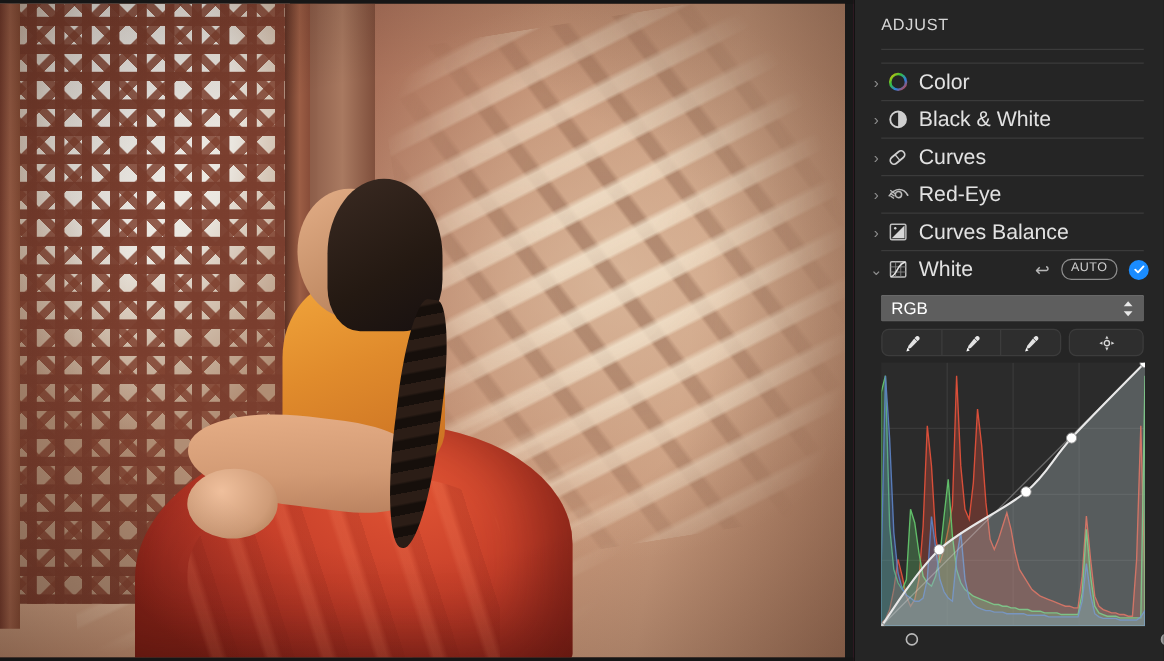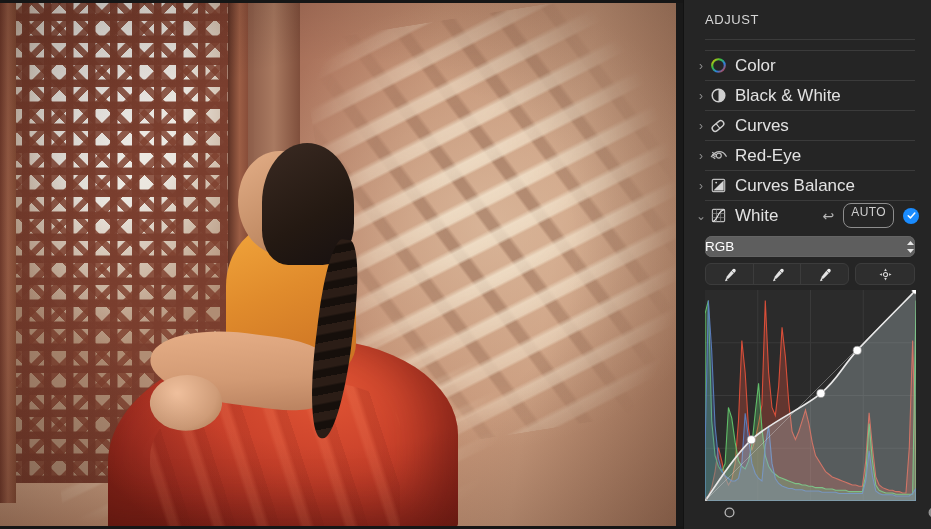--- a/index.html
+++ b/index.html
@@ -232,41 +232,41 @@
     display: flex; align-items: center; gap: 9px;
   }
   .reset-btn {
     color: #b6b6b6; font-size: 14px; line-height: 1;
     cursor: default;
   }
   .auto-btn {
     border: 1px solid #8d8d8d;
     border-radius: 8px;
     color: #cfcfcf;
-    font-size: 12px;
+    font-size: 10px;
     letter-spacing: 0.4px;
-    padding: 2px 7px 9px;
+    padding: 2px 7px 3px;
     line-height: 1;
   }
   .check-toggle {
     width: 16px; height: 16px; border-radius: 50%;
     background: #1a8cff;
     display: flex; align-items: center; justify-content: center;
   }
   .check-toggle svg { display:block; }
 
   
   .select-wrap { padding: 6px 16px 0 21px; }
   .select {
     position: relative;
     height: 21px;
     background: #5e5e5e;
-    border-radius: 7px;
+    border-radius: 1px;
     display: flex; align-items: center;
-    padding: 0 0;
+    padding: 0 8px;
     box-shadow: 0 0 0 0.5px #6d6d6d inset;
   }
   .select-value { font-size: 13.5px; color: #ffffff; }
   .select-arrows {
     margin-left: auto; display: flex; flex-direction: column;
     align-items: center; gap: 2px; color: #e6e6e6;
   }
 
   
   .tools { display: flex; gap: 6px; padding: 6px 16px 0 21px; }

